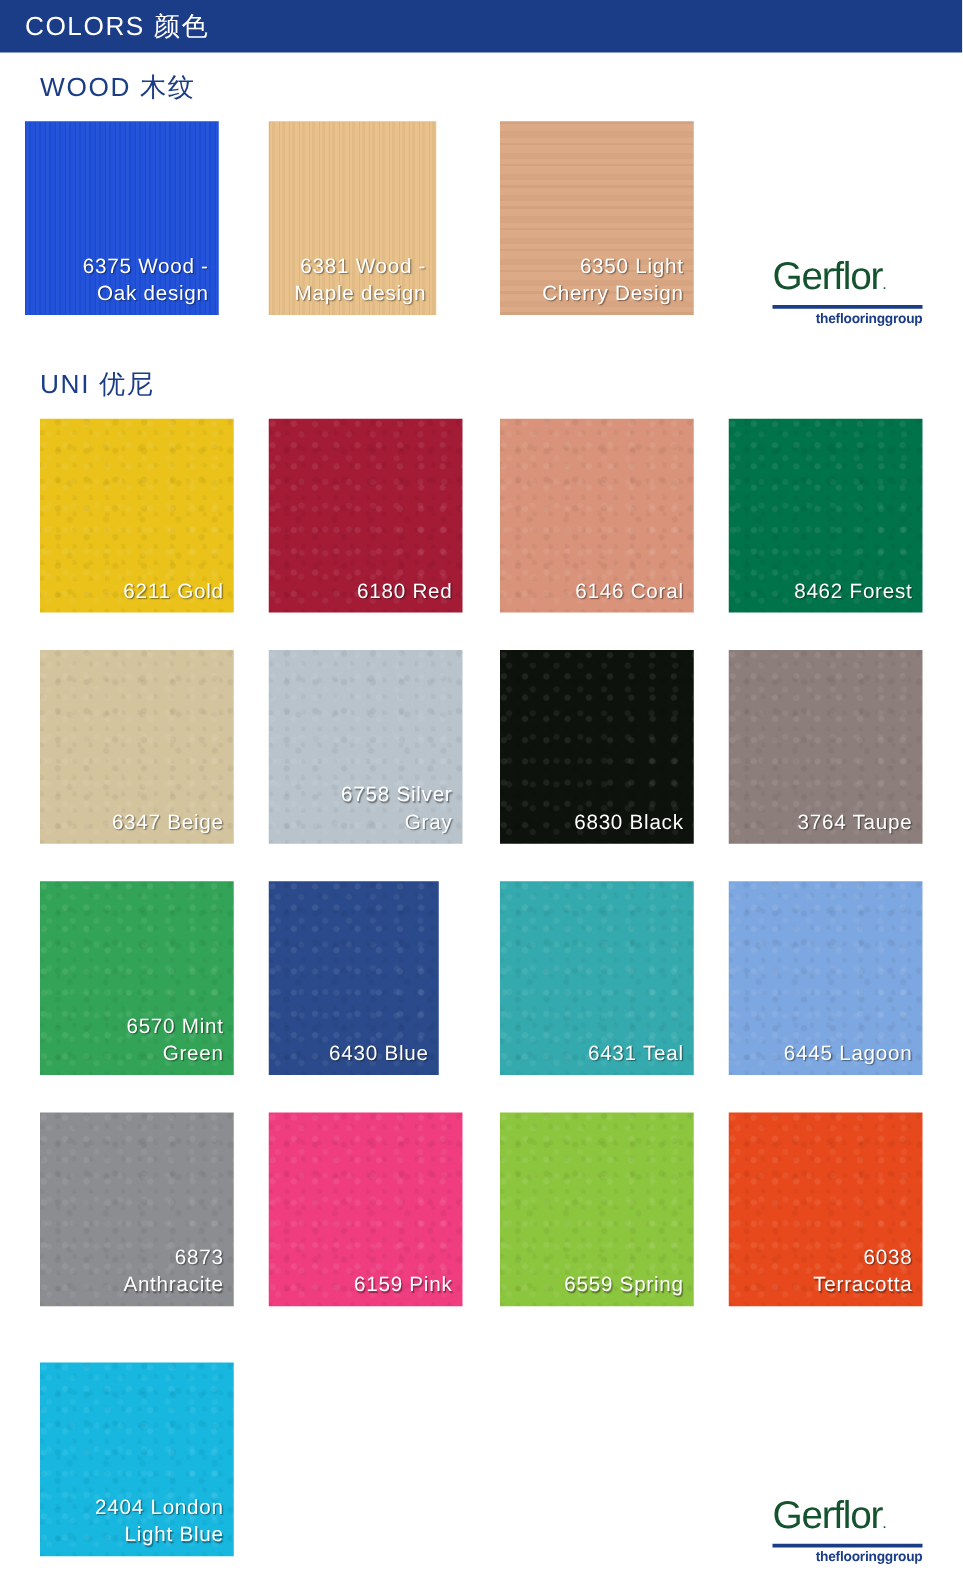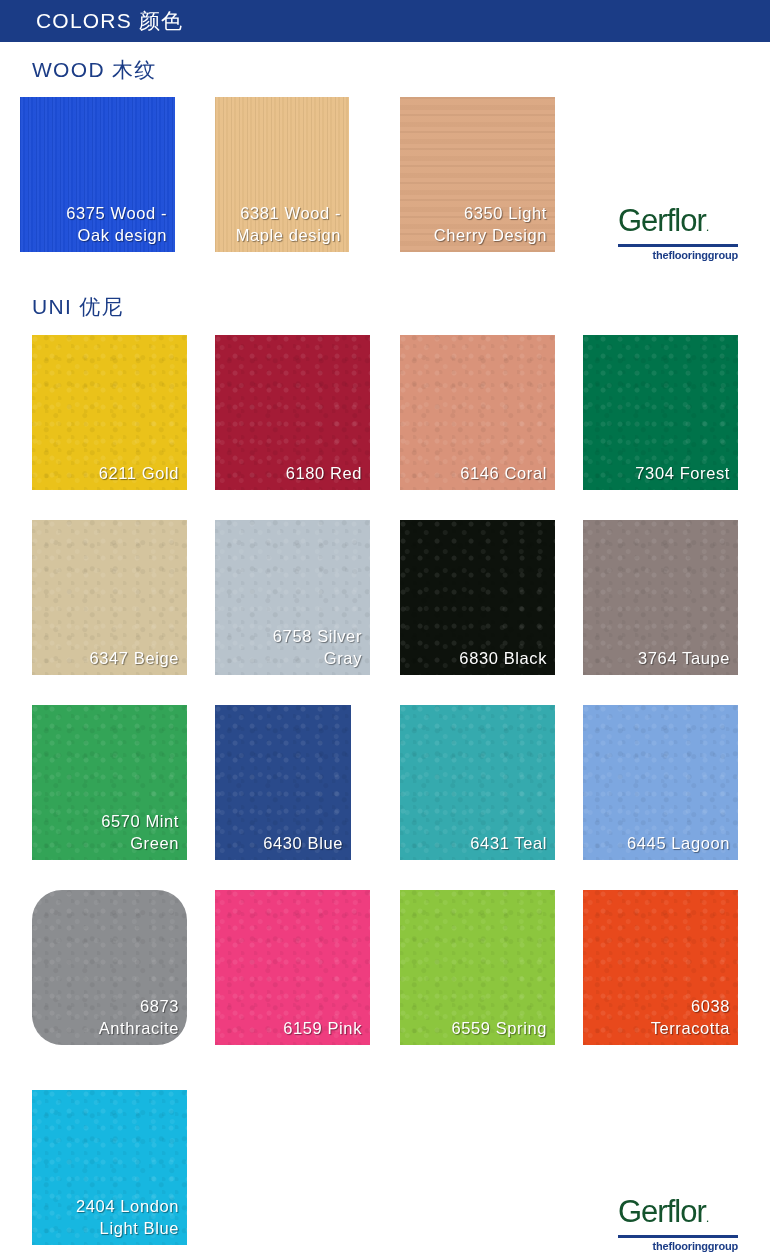--- a/index.html
+++ b/index.html
@@ -26,21 +26,21 @@
     width: 770px;
     height: 42px;
     background: #1b3c86;
     display: flex;
     align-items: center;
   }
   .header-title {
     color: #ffffff;
     font-size: 21px;
     letter-spacing: 1.2px;
-    padding-left: 36px;
+    padding-left: 20px;
     font-weight: 400;
   }
 
   
   .section-heading {
     position: absolute;
     left: 32px;
     color: #1b3c86;
     font-size: 21px;
     letter-spacing: 1.3px;
@@ -169,21 +169,21 @@
       <div class="swatch" style="left: 215px; top: 335px; width: 155px; height: 155px; background: rgb(164, 27, 54);">
         <div class="grain"></div>
         <div class="swatch-label">6180 Red</div>
       </div>
       <div class="swatch" style="left: 400px; top: 335px; width: 155px; height: 155px; background: rgb(217, 147, 122);">
         <div class="grain"></div>
         <div class="swatch-label">6146 Coral</div>
       </div>
       <div class="swatch" style="left: 583px; top: 335px; width: 155px; height: 155px; background: rgb(0, 115, 74);">
         <div class="grain"></div>
-        <div class="swatch-label">7304 Forest</div>
+        <div class="swatch-label">8462 Forest</div>
       </div>
       <div class="swatch" style="left: 32px; top: 520px; width: 155px; height: 155px; background: rgb(212, 196, 158);">
         <div class="grain"></div>
         <div class="swatch-label">6347 Beige</div>
       </div>
       <div class="swatch" style="left: 215px; top: 520px; width: 155px; height: 155px; background: rgb(184, 195, 204);">
         <div class="grain"></div>
         <div class="swatch-label">6758 Silver
 Gray</div>
       </div>
@@ -205,21 +205,21 @@
         <div class="swatch-label">6430 Blue</div>
       </div>
       <div class="swatch" style="left: 400px; top: 705px; width: 155px; height: 155px; background: rgb(53, 170, 174);">
         <div class="grain"></div>
         <div class="swatch-label">6431 Teal</div>
       </div>
       <div class="swatch" style="left: 583px; top: 705px; width: 155px; height: 155px; background: rgb(125, 167, 224);">
         <div class="grain"></div>
         <div class="swatch-label">6445 Lagoon</div>
       </div>
-      <div class="swatch" style="left: 32px; top: 890px; width: 155px; height: 155px; background: rgb(139, 141, 144); border-radius: 30px;">
+      <div class="swatch" style="left: 32px; top: 890px; width: 155px; height: 155px; background: rgb(139, 141, 144);">
         <div class="grain"></div>
         <div class="swatch-label">6873
 Anthracite</div>
       </div>
       <div class="swatch" style="left: 215px; top: 890px; width: 155px; height: 155px; background: rgb(239, 61, 127);">
         <div class="grain"></div>
         <div class="swatch-label">6159 Pink</div>
       </div>
       <div class="swatch" style="left: 400px; top: 890px; width: 155px; height: 155px; background: rgb(140, 198, 62);">
         <div class="grain"></div>

